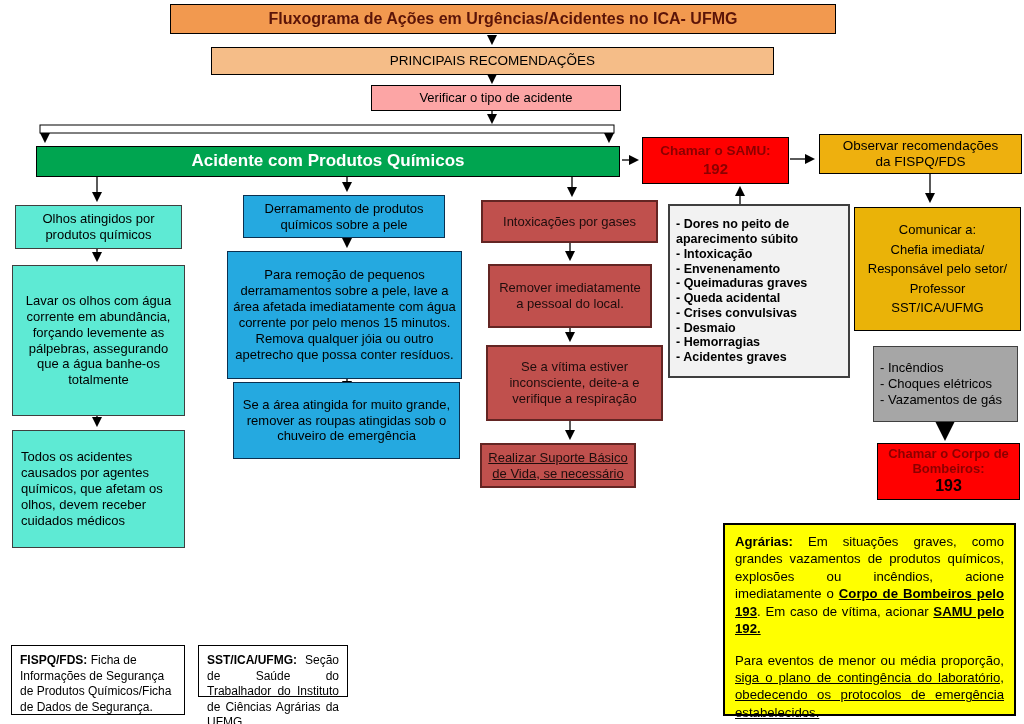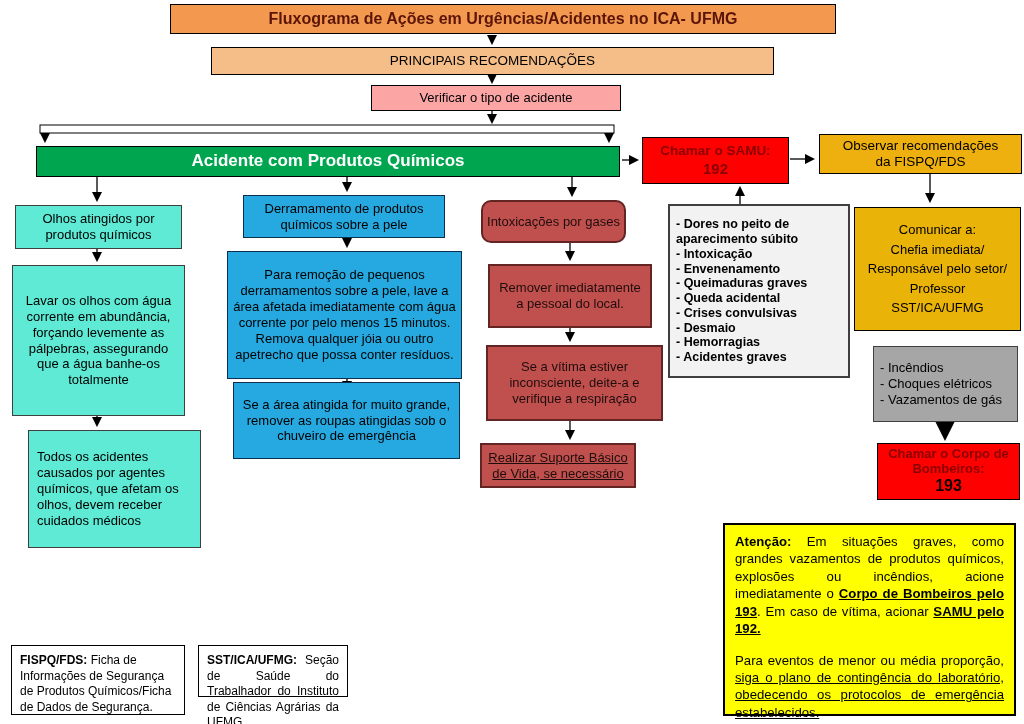--- a/index.html
+++ b/index.html
@@ -19,29 +19,29 @@
   .green-bar{left:36px;top:146px;width:584px;height:31px;background:#00A550;
              color:#fff;font-weight:bold;font-size:17px;}
   .samu-box{left:642px;top:137px;width:147px;height:47px;background:#FF0000;
             color:#8B0000;font-weight:bold;font-size:13.5px;border-width:1.5px;}
   .samu-num{font-size:15px;}
   .gold-box{left:819px;top:134px;width:203px;height:40px;background:#EEB00E;font-size:13.5px;}
   
   .lav{background:#5eead4;border-color:#3f3f3f;}
   .eyes-h{left:15px;top:205px;width:167px;height:44px;}
   .eyes-1{left:12px;top:265px;width:173px;height:151px;}
-  .eyes-2{left:12px;top:430px;width:173px;height:118px;padding:6px 8px;margin-left:16px;}
+  .eyes-2{left:12px;top:430px;width:173px;height:118px;padding:6px 8px;}
   
   .blue{background:#25A9E0;border-color:#0b3050;border-width:1.5px;}
   .skin-h{left:243px;top:195px;width:202px;height:43px;}
   .skin-1{left:227px;top:251px;width:235px;height:128px;}
   .skin-2{left:233px;top:382px;width:227px;height:77px;}
   
   .dred{background:#C0504D;border-color:#632523;border-width:2px;color:#1f0d0d;}
-  .gas-h{left:481px;top:200px;width:145px;height:43px;border-radius:10px;}
+  .gas-h{left:481px;top:200px;width:177px;height:43px;}
   .gas-1{left:488px;top:264px;width:164px;height:64px;}
   .gas-2{left:486px;top:345px;width:177px;height:76px;}
   .gas-3{left:480px;top:443px;width:156px;height:45px;text-decoration:underline;}
   
   .elist{left:668px;top:204px;width:182px;height:174px;background:#F2F2F2;
          border:2px solid #3f3f3f;font-weight:bold;font-size:12.5px;line-height:1.18;
          align-items:flex-start;text-align:left;justify-content:center;padding:4px 6px;}
   .elist div{display:block;}
   
   .comm{left:854px;top:207px;width:167px;height:124px;background:#eab308;
@@ -160,21 +160,21 @@
     <div>- Choques elétricos</div>
     <div>- Vazamentos de gás</div>
   </div>
 
   <div class="box fire-box">
     <span>Chamar o Corpo de Bombeiros:</span>
     <span class="fire-num">193</span>
   </div>
 
   <div class="box attn">
-    <p><span class="bold">Atenção:</span><span> Em situações graves, como grandes vazamentos de produtos químicos, explosões ou incêndios, acione imediatamente o </span><span class="u-b">Corpo de Bombeiros pelo 193</span><span>. Em caso de vítima, acionar </span><span class="u-b">SAMU pelo 192.</span></p>
+    <p><span class="bold">Agrárias:</span><span> Em situações graves, como grandes vazamentos de produtos químicos, explosões ou incêndios, acione imediatamente o </span><span class="u-b">Corpo de Bombeiros pelo 193</span><span>. Em caso de vítima, acionar </span><span class="u-b">SAMU pelo 192.</span></p>
     <p><span>Para eventos de menor ou média proporção, </span><span class="u">siga o plano de contingência do laboratório, obedecendo os protocolos de emergência estabelecidos.</span></p>
   </div>
 
   <div class="box fn fn1">
     <span class="bold">FISPQ/FDS:</span><span> Ficha de Informações de Segurança de Produtos Químicos/Ficha de Dados de Segurança.</span>
   </div>
   <div class="box fn fn2">
     <span class="bold">SST/ICA/UFMG:</span><span> Seção de Saúde do Trabalhador do Instituto de Ciências Agrárias da UFMG.</span>
   </div>
 

